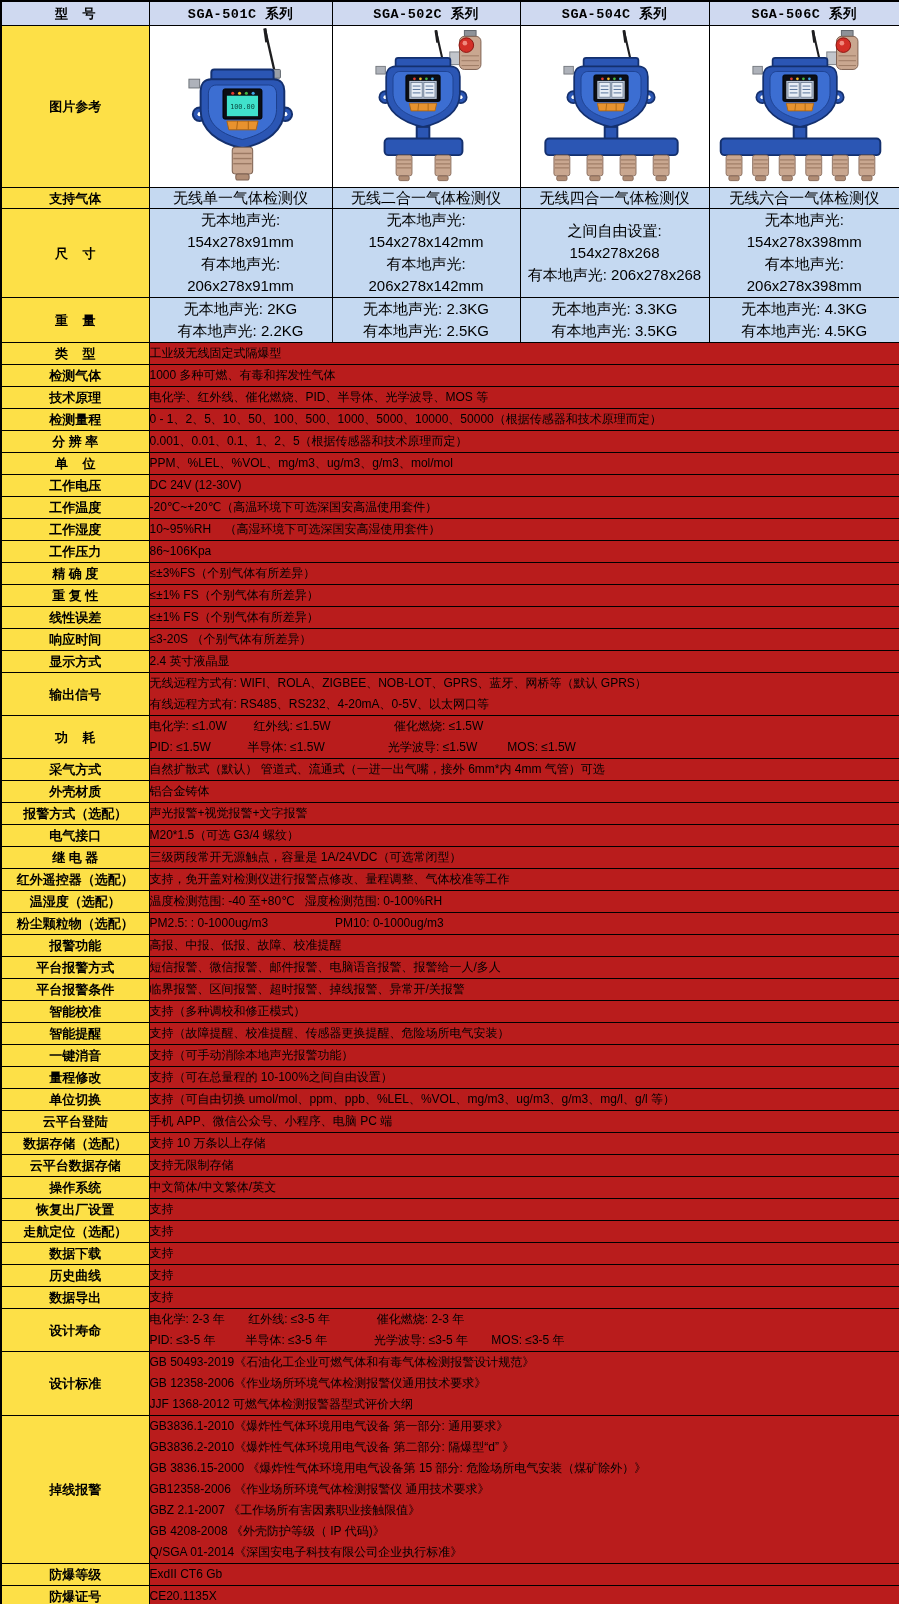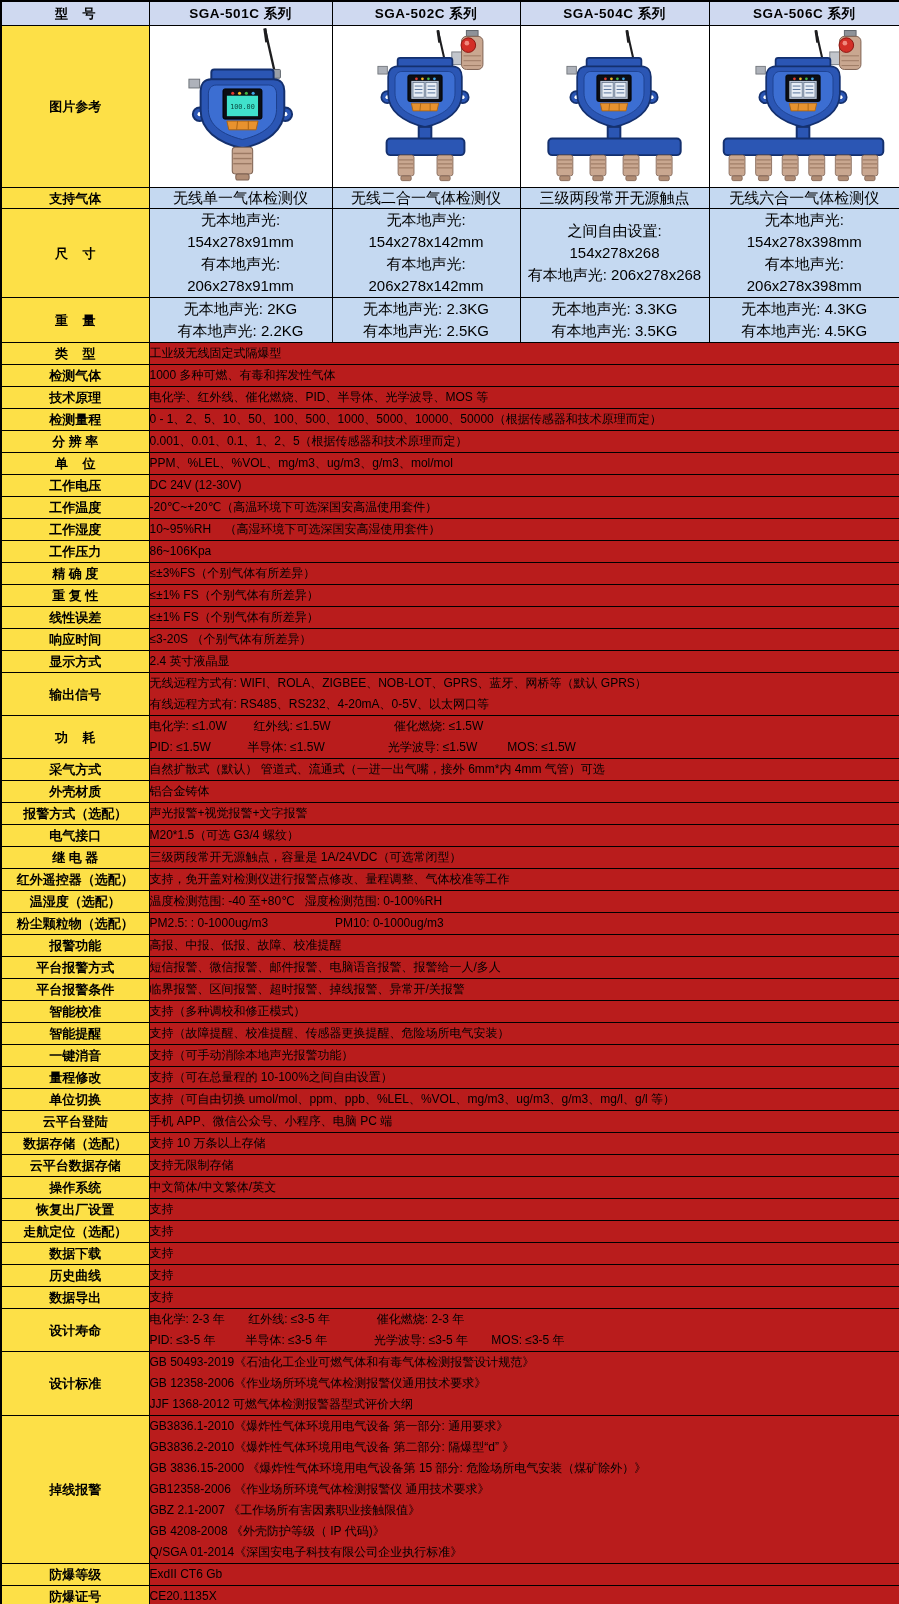--- a/index.html
+++ b/index.html
@@ -16,31 +16,31 @@
   th.label-cell {
     background:#fde047;
     font-weight:bold;
     font-size:13px;
     text-align:center;
     white-space:pre;
     padding:1px 2px;
     line-height:19px;
   }
   tr.model-row th.label-cell, tr.model-row td { background:#CFD9F0; height:23px; }
-  td.model-cell { font-weight:bold; font-size:13.5px; text-align:center; letter-spacing:.5px; }
+  td.model-cell { font-weight:bold; font-size:13.5px; text-align:center; letter-spacing:.5px;font-family:Liberation Mono, monospace; }
   td.value-cell {
     background:#b91c1c;
     font-size:12px;
     text-align:left;
     padding:1px 4px 1px 10px;
     white-space:pre-wrap;
     word-break:break-all;
   }
   td.center-cell { background:#C5D9F1; font-size:15px; text-align:center; }
-  td.img-cell { background:#ffffff; text-align:center; vertical-align:bottom; height:159px; padding:0 0 1px 0; }
+  td.img-cell { background:#ffffff; vertical-align:bottom; height:159px; padding:0 0 1px 0; }
   .cell-line { line-height:21px; min-height:21px; }
   td.center-cell .cell-line { line-height:22px; min-height:22px; }
   tr.single-row { height:21px; }
   .blu { fill:#2B56B4; stroke:#14306E; stroke-width:2; }
   .hidden-defs { position:absolute; width:0; height:0; overflow:hidden; }
 </style>
 </head>
 <body>
 
 <svg class="hidden-defs" aria-hidden="true">
@@ -179,21 +179,21 @@
             <use href="#det-probe" transform="translate(125.7,132) scale(0.82)"></use>
             <use href="#det-probe" transform="translate(153,132) scale(0.82)"></use>
           </svg>
         </td>
       </tr>
 
       <tr class="single-row">
         <th class="label-cell">支持气体</th>
         <td class="center-cell">无线单一气体检测仪</td>
         <td class="center-cell">无线二合一气体检测仪</td>
-        <td class="center-cell">三级两段常开无源触点</td>
+        <td class="center-cell">无线四合一气体检测仪</td>
         <td class="center-cell">无线六合一气体检测仪</td>
       </tr>
 
       <tr>
         <th class="label-cell">尺    寸</th>
         <td class="center-cell">
           <div class="cell-line">无本地声光: 154x278x91mm</div>
           <div class="cell-line">有本地声光: 206x278x91mm</div>
         </td>
         <td class="center-cell">

